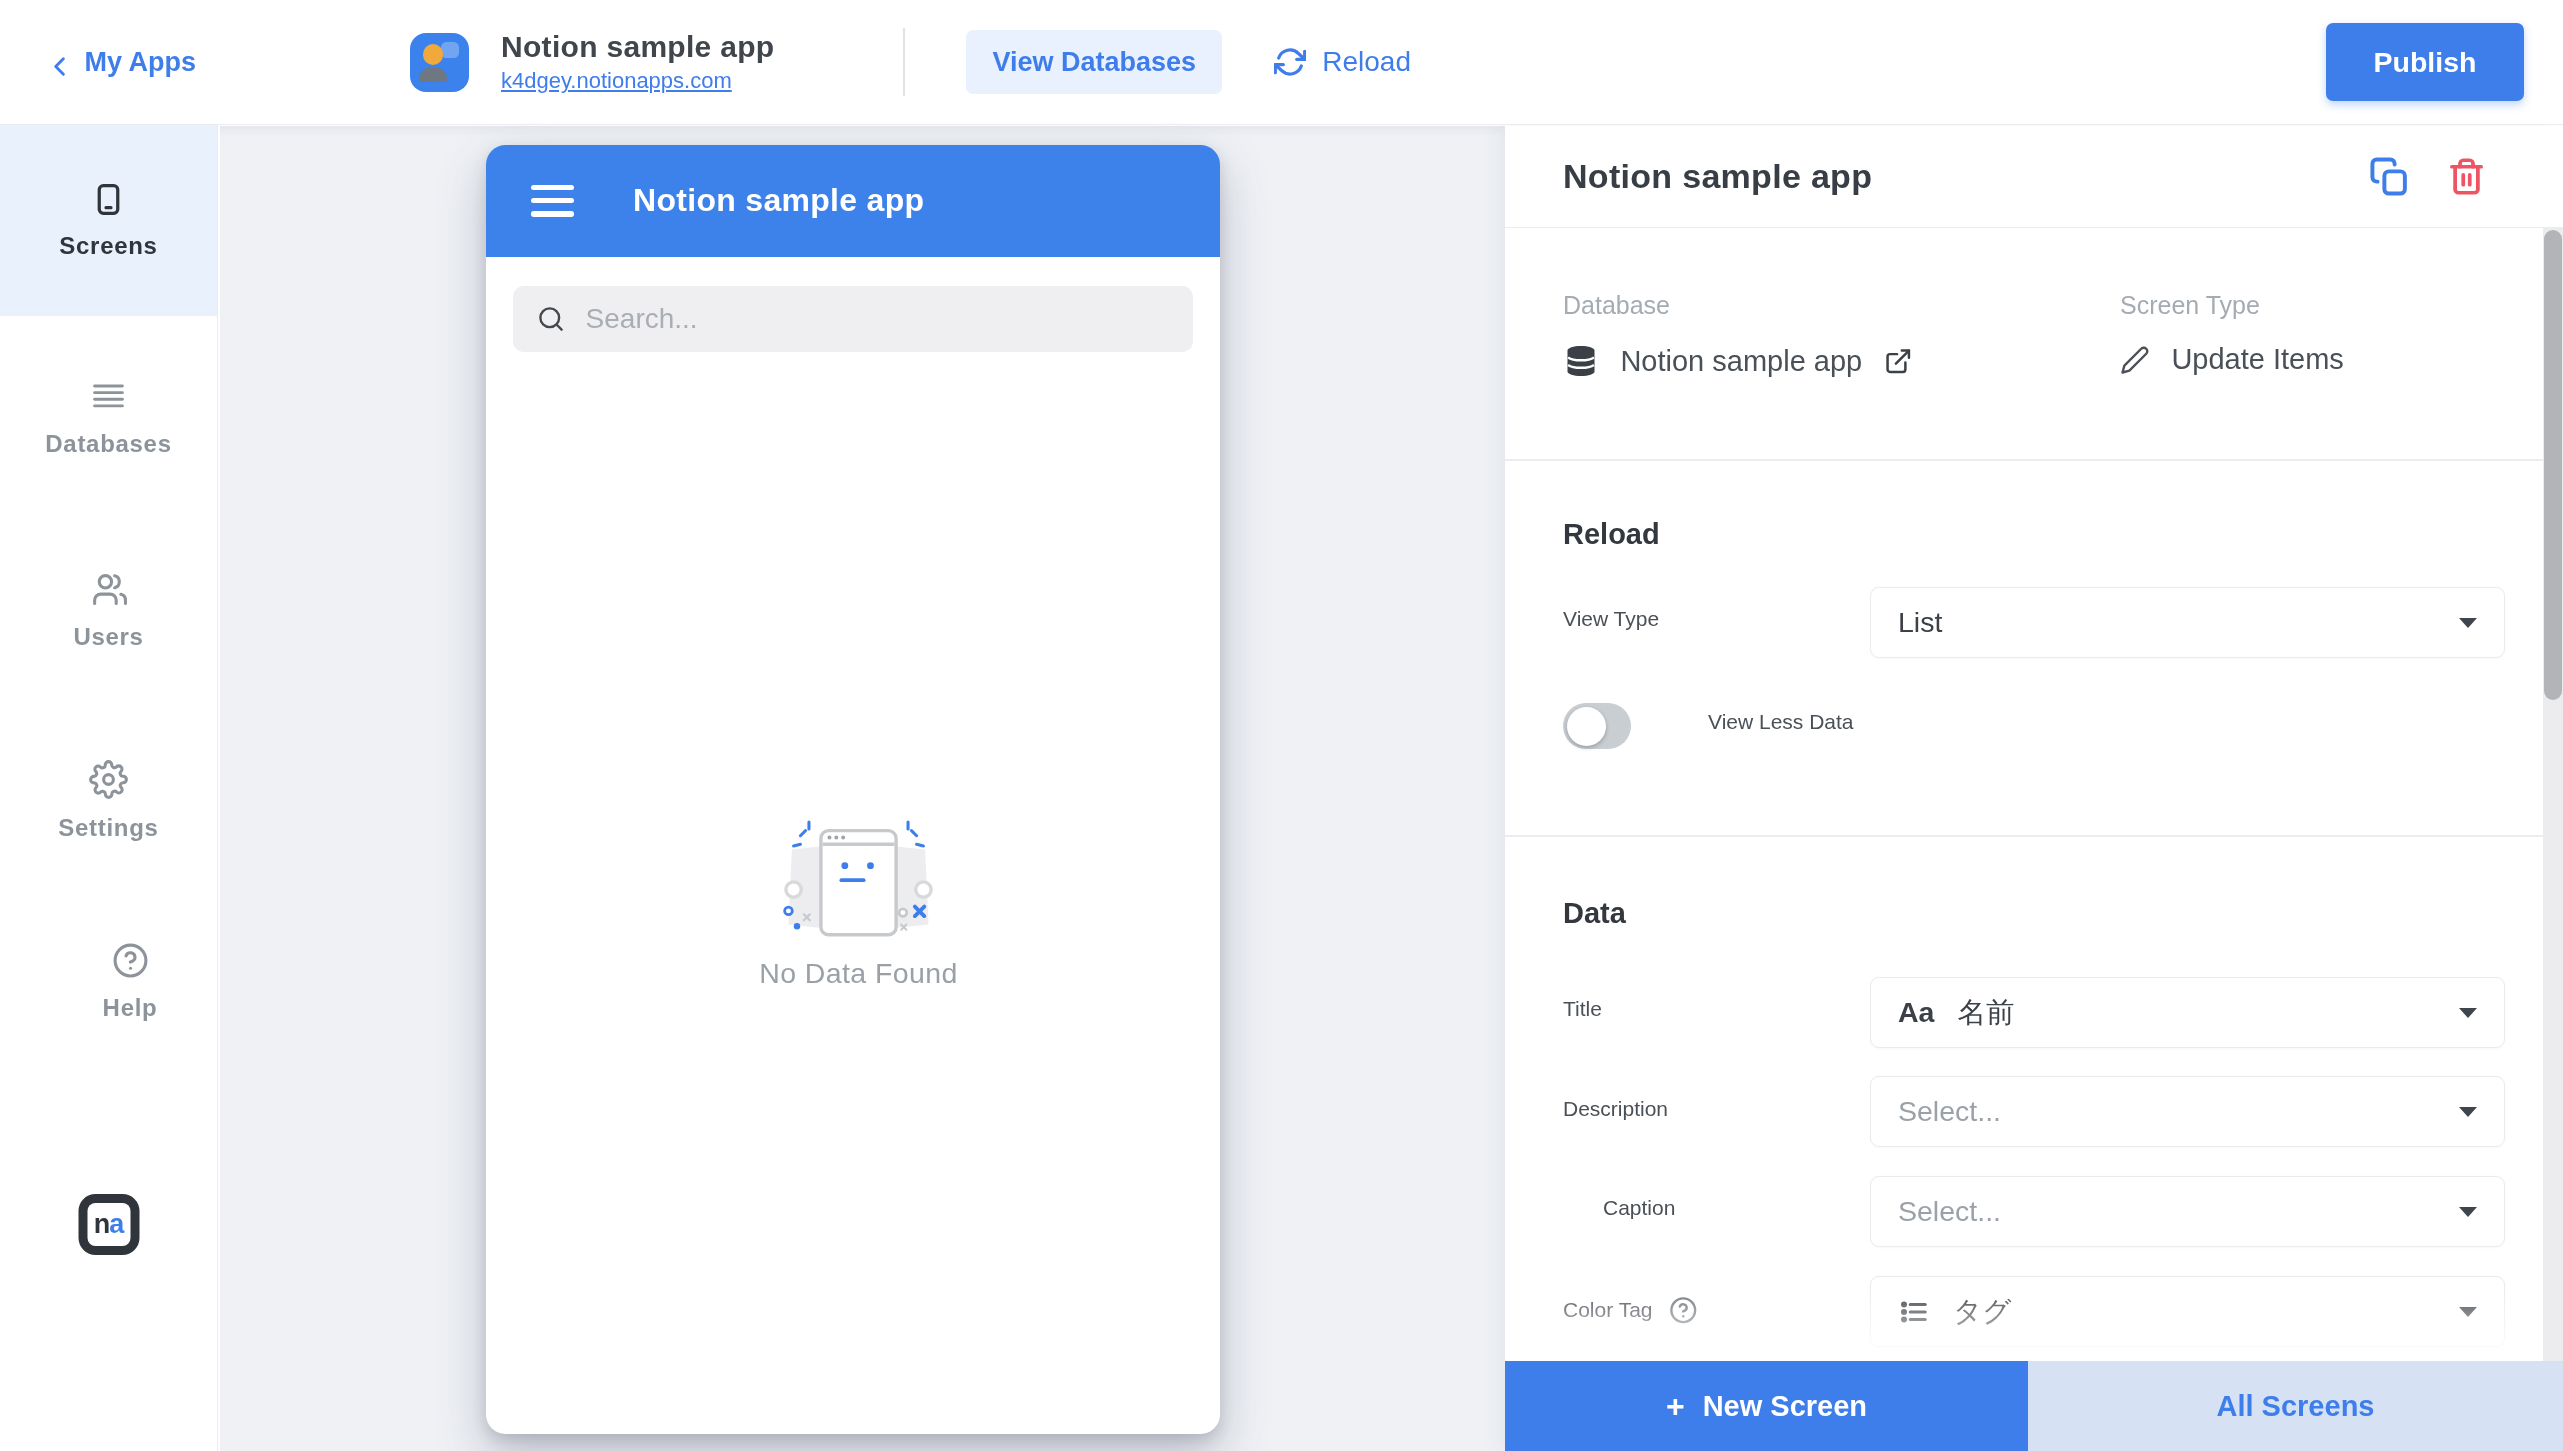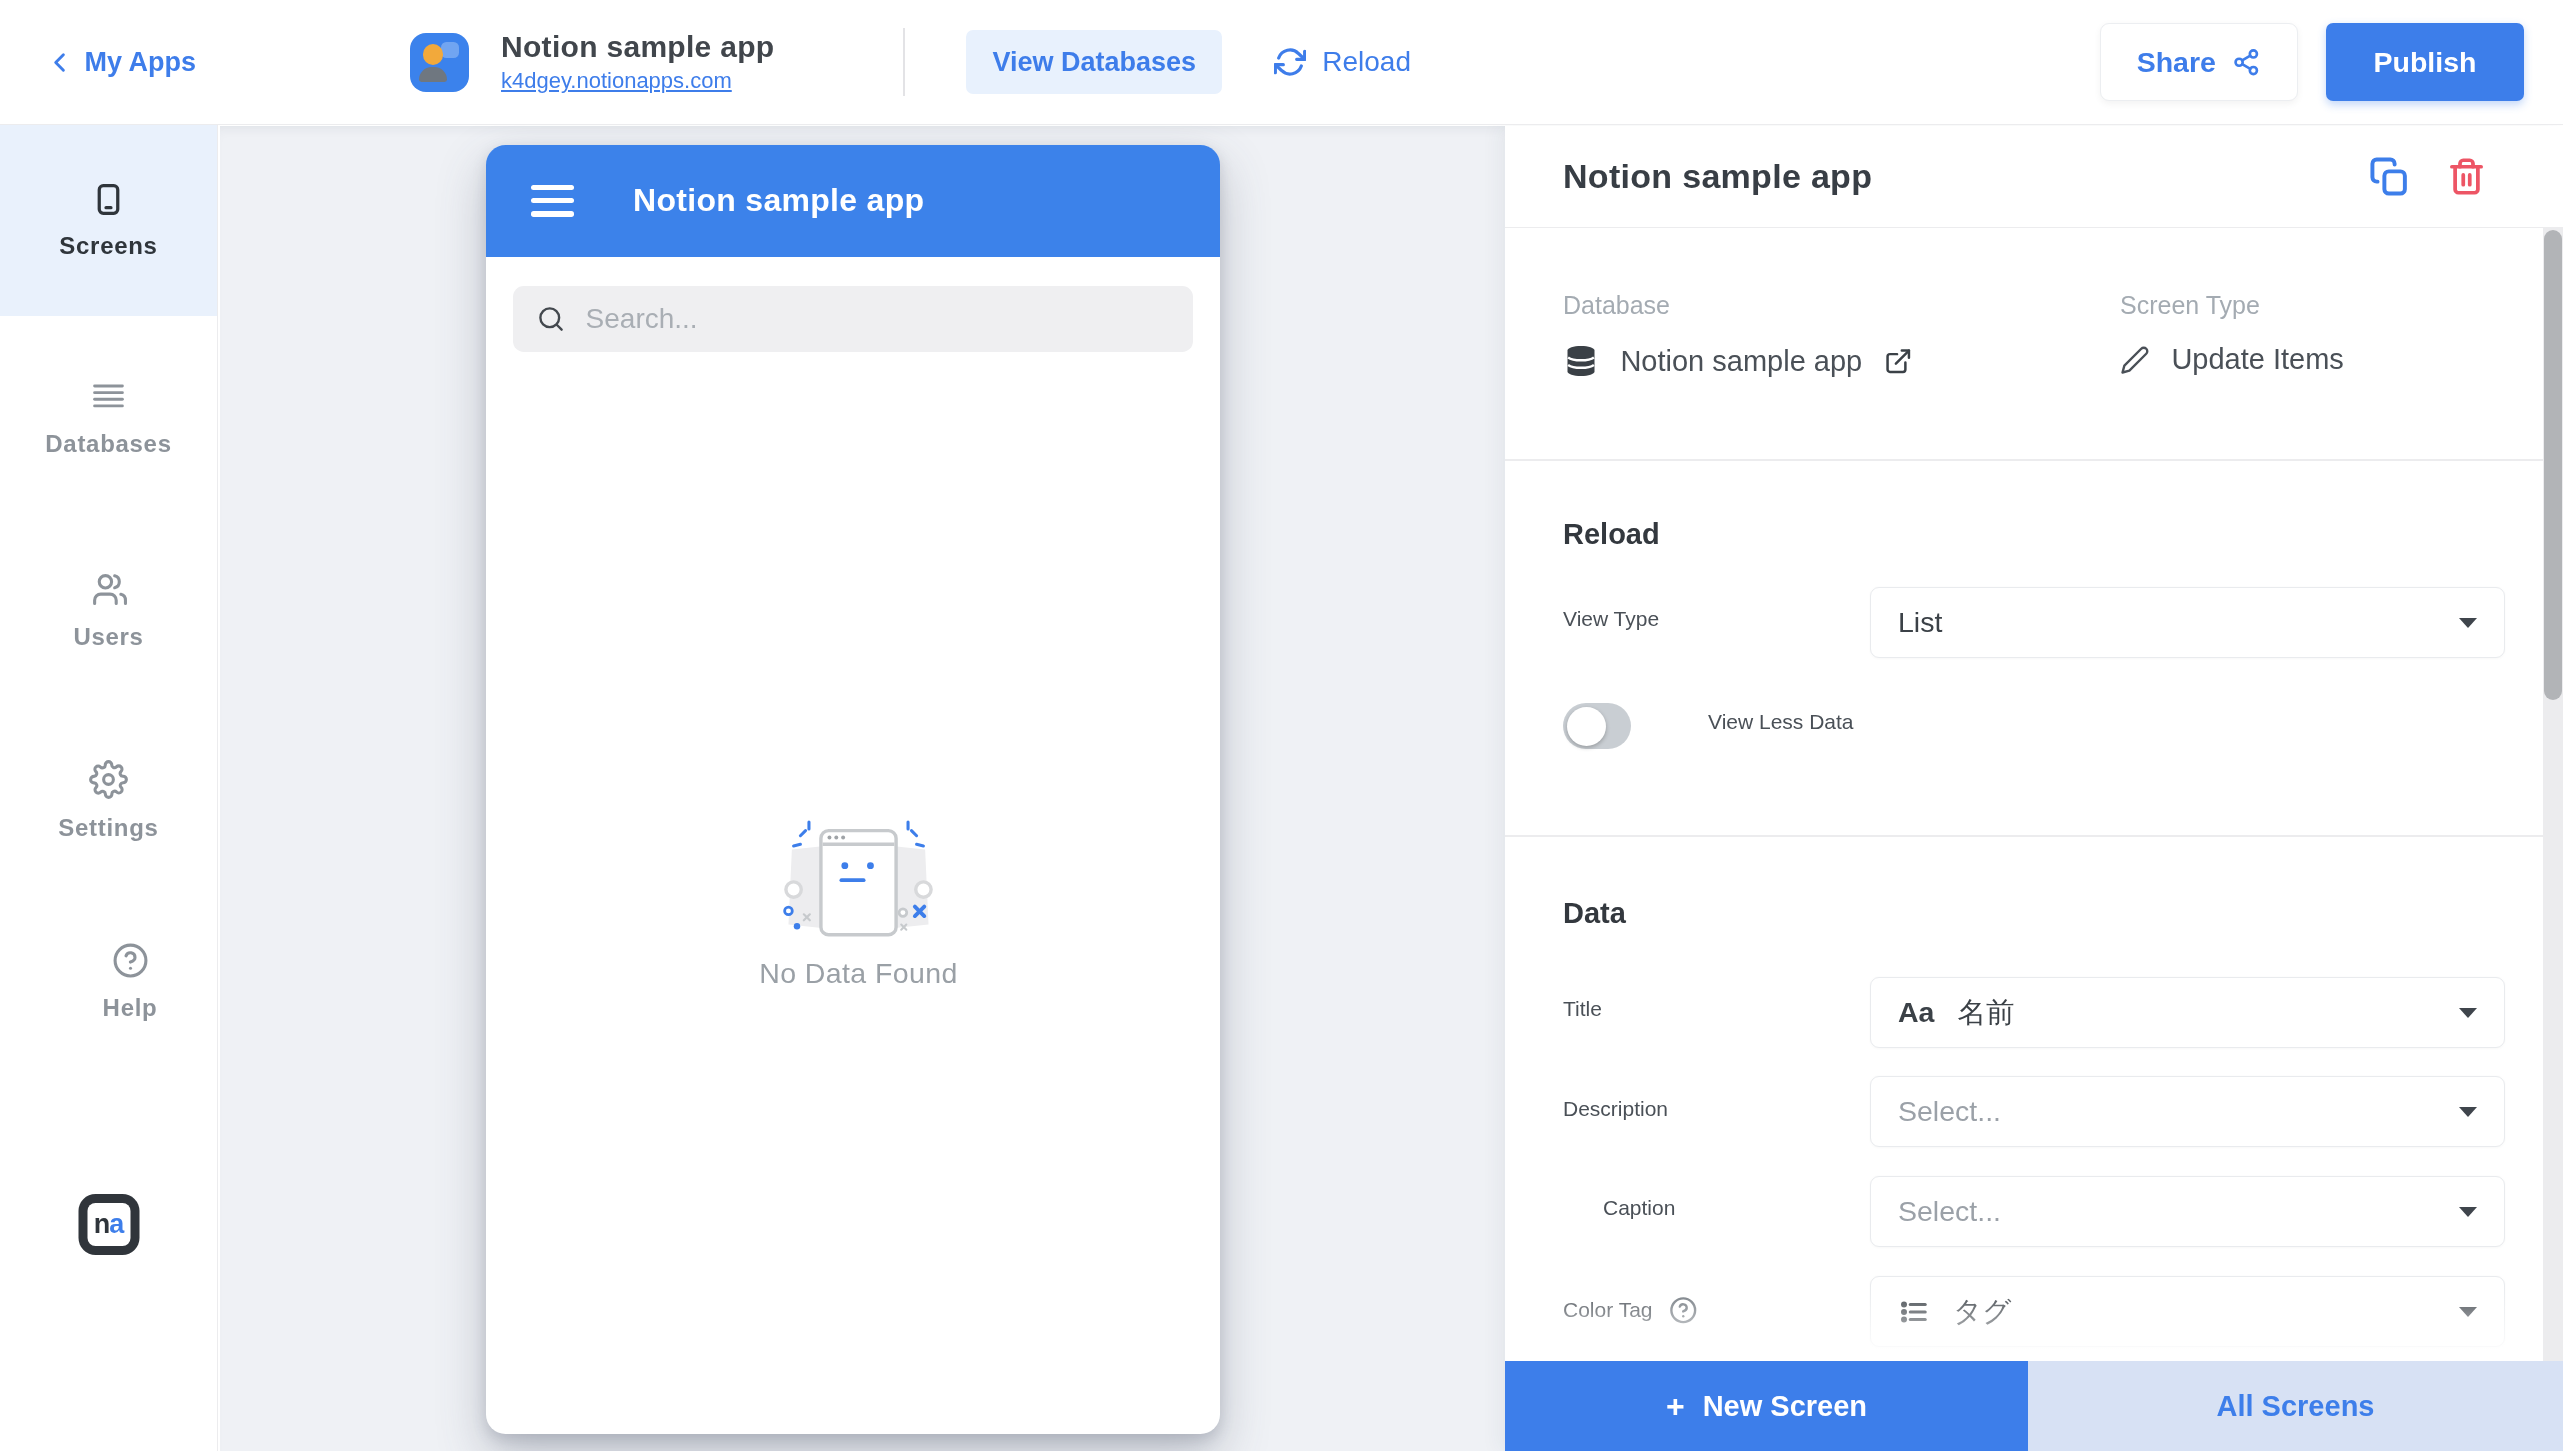--- a/index.html
+++ b/index.html
@@ -2,21 +2,21 @@
 <html style="font-size:14.2px"><head>
 <meta charset="utf-8">
 <style>
   * { margin:0; padding:0; box-sizing:border-box; font-family:"Liberation Sans","DejaVu Sans",sans-serif; }
   html,body { width:2563px; height:1452px; background:#fff; overflow:hidden; }
   .app { position:relative; width:2563px; height:1452px; background:#fff; }
 
   
   .topbar { position:absolute; left:0; top:0; width:2563px; height:125px; background:#fff;
             border-bottom:1.8px solid #ececee; display:flex; align-items:center; z-index:30; }
-  .back { display:flex; align-items:center; gap:12.5px; color:#3e7dea; font-size:27px; font-weight:600;
+  .back { display:flex; align-items:flex-end; gap:12.5px; color:#3e7dea; font-size:27px; font-weight:600;
           margin-left:49px; cursor:pointer; }
   .appinfo { display:flex; align-items:center; margin-left:214px; gap:32px; }
   .appicon { width:59px; height:59px; border-radius:16px; background:#3b82ec; position:relative; flex:none; }
   .appicon .bubble { position:absolute; right:9.8px; top:9.8px; width:18px; height:16px; border-radius:5.3px; background:#71a5f1; }
   .appicon .head { position:absolute; left:12.5px; top:11.6px; width:20.5px; height:20.5px; border-radius:50%; background:#f2a93b; }
   .appicon .body { position:absolute; left:9px; bottom:9.8px; width:28px; height:15px; background:#6f7780;
                    border-radius:14.2px 14.2px 2.7px 2.7px; }
   .titles { display:flex; flex-direction:column; gap:4.5px; }
   .apptitle { font-size:30px; font-weight:700; color:#41464c; letter-spacing:0.3px; }
   .appurl { font-size:22px; color:#3e7dea; text-decoration:underline; cursor:pointer; }
@@ -137,30 +137,20 @@
     <button class="btn-viewdb">View Databases</button>
     <div class="reload">
       <svg class="ico" width="32" height="32" viewBox="0 0 24 24" stroke="#3e7dea" stroke-width="2.4">
           <polyline points="23 4 23 10 17 10"></polyline>
           <polyline points="1 20 1 14 7 14"></polyline>
           <path d="M3.51 9a9 9 0 0 1 14.85-3.36L23 10M1 14l4.64 4.36A9 9 0 0 0 20.49 15"></path>
         </svg>
       <span>Reload</span>
     </div>
     <div class="grow"></div>
-    <button class="btn-share">
-      <span>Share</span>
-      <svg class="ico" width="28.5" height="28.5" viewBox="0 0 24 24" stroke="#3e7dea" stroke-width="2.2">
-          <circle cx="18" cy="5" r="3"></circle>
-          <circle cx="6" cy="12" r="3"></circle>
-          <circle cx="18" cy="19" r="3"></circle>
-          <line x1="8.59" y1="13.51" x2="15.42" y2="17.49"></line>
-          <line x1="15.41" y1="6.51" x2="8.59" y2="10.49"></line>
-        </svg>
-    </button>
     <button class="btn-publish">Publish</button>
   </header>
 
   <nav class="sidebar">
     <div class="nav-item active it-screens">
       <svg class="ico" width="37" height="37" viewBox="0 0 24 24" stroke-width="2.1">
           <rect x="6" y="3" width="12" height="18" rx="2.6"></rect>
           <line x1="10.4" y1="17.3" x2="13.6" y2="17.3"></line>
         </svg>
       <span class="lbl">Screens</span>

